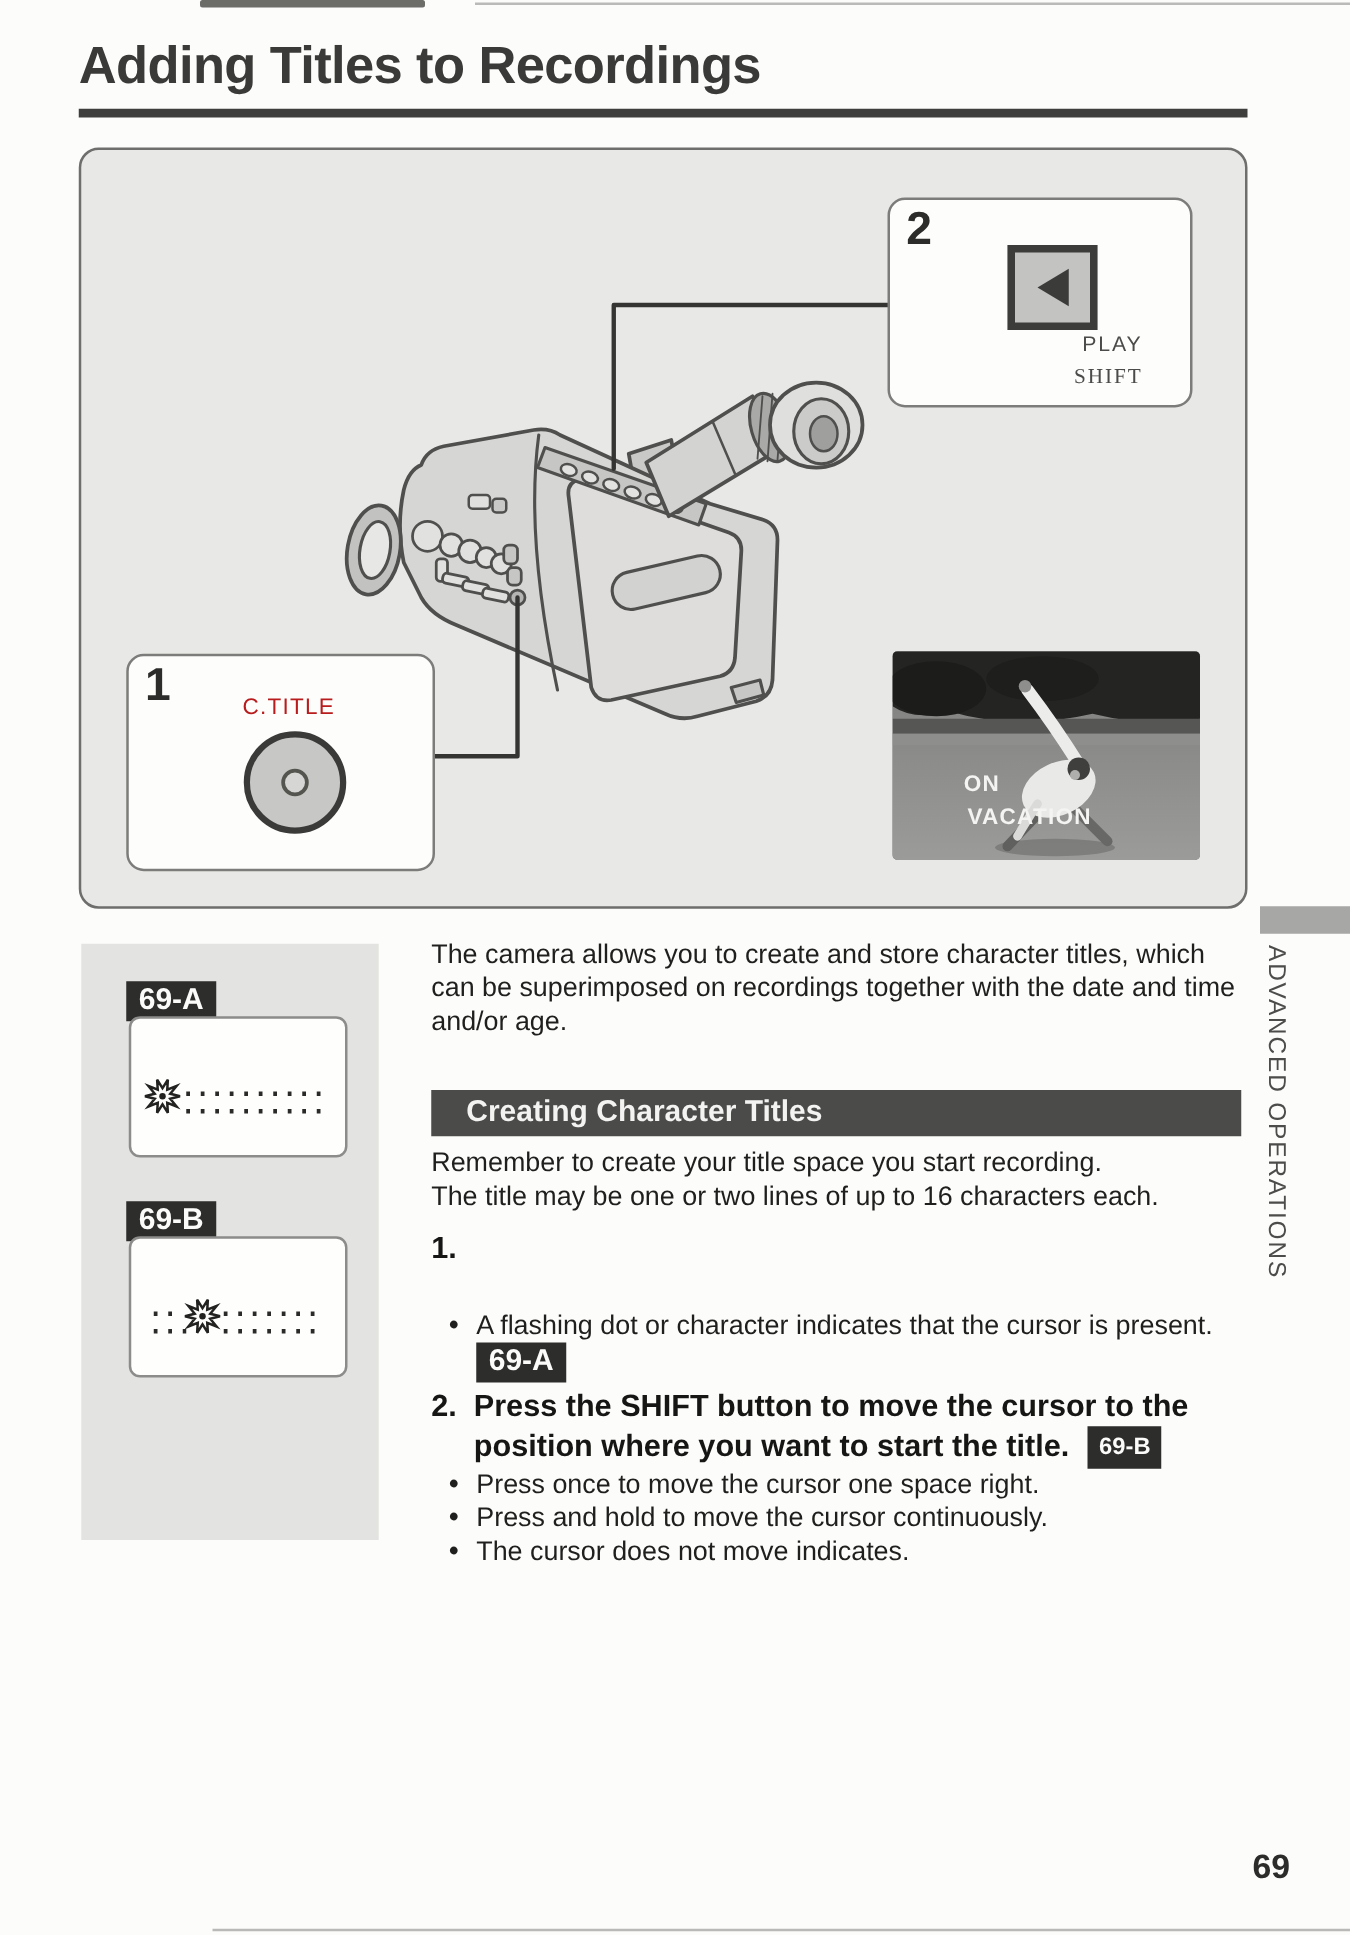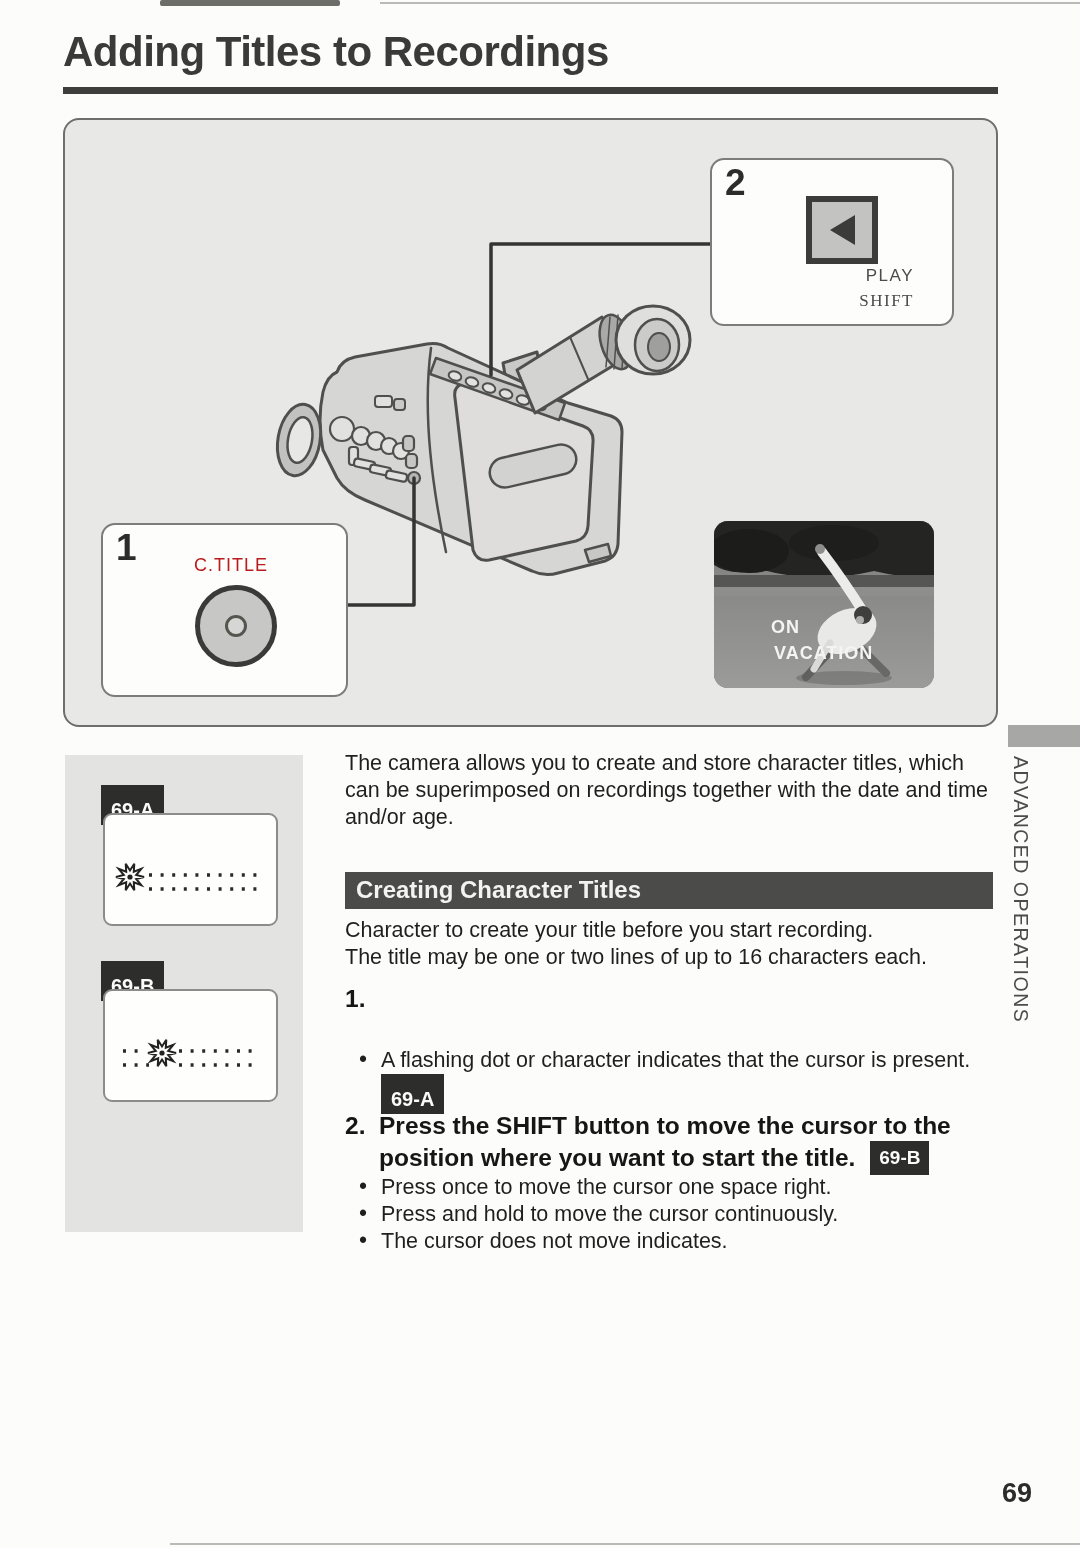--- a/index.html
+++ b/index.html
@@ -34,34 +34,34 @@
   .shift-btn{position:absolute;left:94px;top:36px;width:60px;height:56px;background:#c3c3c1;border:6px solid #3c3c3a;display:flex;align-items:center;justify-content:center;}
   .tri-left{width:0;height:0;border-top:15px solid transparent;border-bottom:15px solid transparent;border-right:25px solid #3b3b39;}
   .btn-cap{position:absolute;left:58px;width:144px;text-align:right;font-size:17px;letter-spacing:1.5px;color:#4b4b49;}
   .cap-play{top:106px;}
   .cap-shift{top:131px;font-family:Liberation Serif, serif;}
 
   .ctitle-cap{position:absolute;left:58px;top:30px;width:140px;text-align:center;font-size:18px;letter-spacing:1px;color:#b91c1c;}
   .ctitle-btn{position:absolute;left:92px;top:60px;width:72px;height:72px;border-radius:50%;background:#c7c7c5;border:5px solid #3a3a38;}
   .ctitle-btn::after{content:"";position:absolute;left:25px;top:25px;width:16px;height:16px;border-radius:50%;border:3px solid #55554f;background:#d6d6d4;}
 
-  .photo{position:absolute;left:649px;top:401px;width:220px;height:167px;border-radius:14px;overflow:hidden;background:#6f6f6d;}
+  .photo{position:absolute;left:649px;top:401px;width:246px;height:167px;border-radius:4px;overflow:hidden;background:#6f6f6d;}
 
   
   .side-panel{left:65px;top:755px;width:238px;height:477px;background:#e3e3e1;}
-  .fig-badge{display:inline-block;background:#2d2d2b;color:#fbfbf9;font-weight:bold;font-size:20px;padding:14px 10px 3px 10px;}
+  .fig-badge{display:inline-block;background:#2d2d2b;color:#fbfbf9;font-weight:bold;font-size:24px;padding:1px 10px 3px 10px;}
   .badge-a{position:absolute;left:36px;top:30px;}
   .badge-b{position:absolute;left:36px;top:206px;}
   .vf-box{position:absolute;left:38px;width:175px;height:113px;background:#fefefd;border:2px solid #8c8c8a;border-radius:9px;box-sizing:border-box;}
   .vf-a{top:58px;}
   .vf-b{top:234px;}
 
   
   .intro{left:345px;top:750px;width:656px;font-size:21.5px;line-height:27px;color:#1f1f1d;}
-  .section-bar{left:345px;top:872px;width:648px;height:37px;background:#4b4b49;color:#f3f3f1;font-size:24px;font-weight:bold;line-height:36px;padding-left:11px;box-sizing:border-box;}
+  .section-bar{left:345px;top:872px;width:648px;height:37px;background:#4b4b49;color:#f3f3f1;font-size:24px;font-weight:bold;line-height:36px;padding-left:28px;box-sizing:border-box;}
   .note{left:345px;width:660px;font-size:21.5px;line-height:27px;color:#1f1f1d;}
   .note-1{top:917px;}
   .note-2{top:944px;}
 
   .step{left:345px;width:660px;padding-left:34px;box-sizing:border-box;font-size:24.5px;font-weight:bold;line-height:31px;color:#161614;}
   .step-1{top:983px;}
   .step-2{top:1110px;}
   .step-num{position:absolute;left:0;top:0;}
   .bullet{left:359px;width:645px;font-size:21.5px;line-height:26px;color:#1f1f1d;padding-left:22px;box-sizing:border-box;}
   .bullet::before{content:"\2022";position:absolute;left:0;top:-1px;font-size:23px;}
@@ -235,21 +235,21 @@
         <circle cx="0" cy="0" r="2.6" fill="#222220"></circle>
       </g>
     </svg>
   </div>
 </div>
 
 <div class="abs intro">The camera allows you to create and store character titles, which can be superimposed on recordings together with the date and time and/or age.</div>
 
 <div class="abs section-bar">Creating Character Titles</div>
 
-<div class="abs note note-1">Character to create your title before you start recording.</div>
+<div class="abs note note-1">Remember to create your title space you start recording.</div>
 <div class="abs note note-2">The title may be one or two lines of up to 16 characters each.</div>
 
 <div class="abs step step-1">
   <span class="step-num">1.</span>
 </div>
 <div class="abs bullet bul-1a">A flashing dot or character indicates that the cursor is present.</div>
 <div class="abs badge-row-a">
   <span class="fig-badge">69-A</span>
 </div>
 

